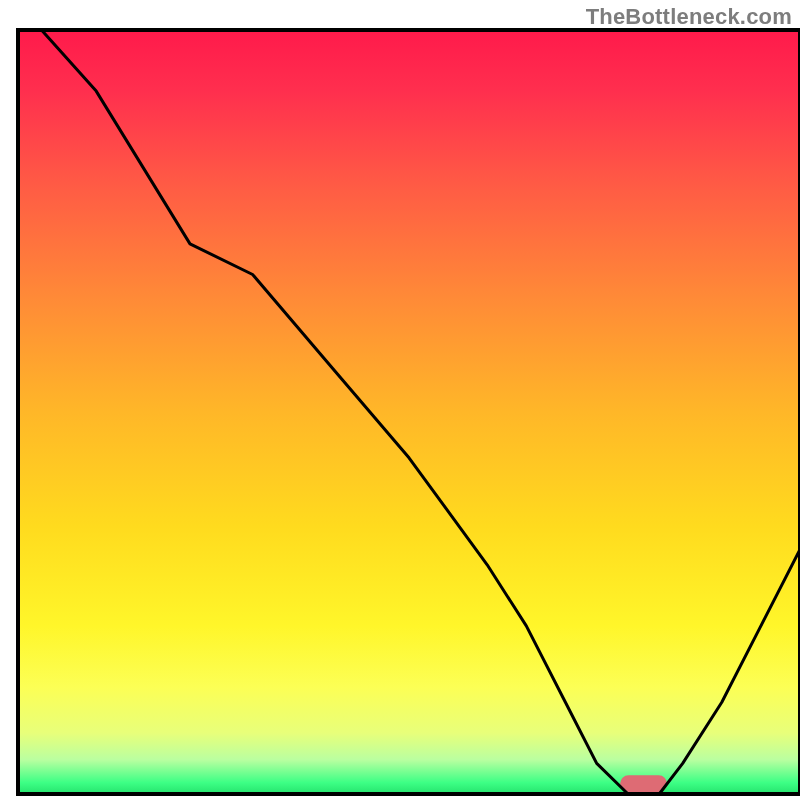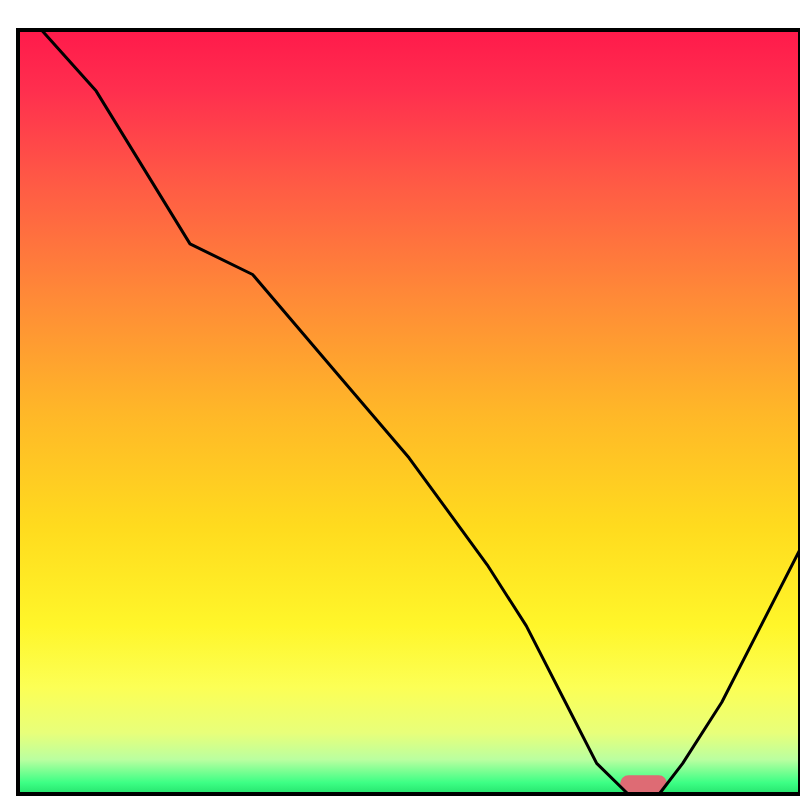--- a/index.html
+++ b/index.html
@@ -31,20 +31,21 @@
     left: 0;
     top: 0;
     width: 800px;
     height: 800px;
   }
 </style>
 </head>
 <body>
 
 <div class="stage">
+  <div class="watermark">TheBottleneck.com</div>
   <svg class="plot" viewBox="0 0 800 800" preserveAspectRatio="none">
     <defs>
       <linearGradient id="bg-grad" x1="0" y1="0" x2="0" y2="1">
           <stop offset="0.00%" stop-color="#ff1a4b"></stop>
           <stop offset="8.00%" stop-color="#ff2f4e"></stop>
           <stop offset="20.00%" stop-color="#ff5a45"></stop>
           <stop offset="35.00%" stop-color="#ff8a37"></stop>
           <stop offset="50.00%" stop-color="#ffb728"></stop>
           <stop offset="65.00%" stop-color="#ffdb1e"></stop>
           <stop offset="78.00%" stop-color="#fff62a"></stop>

